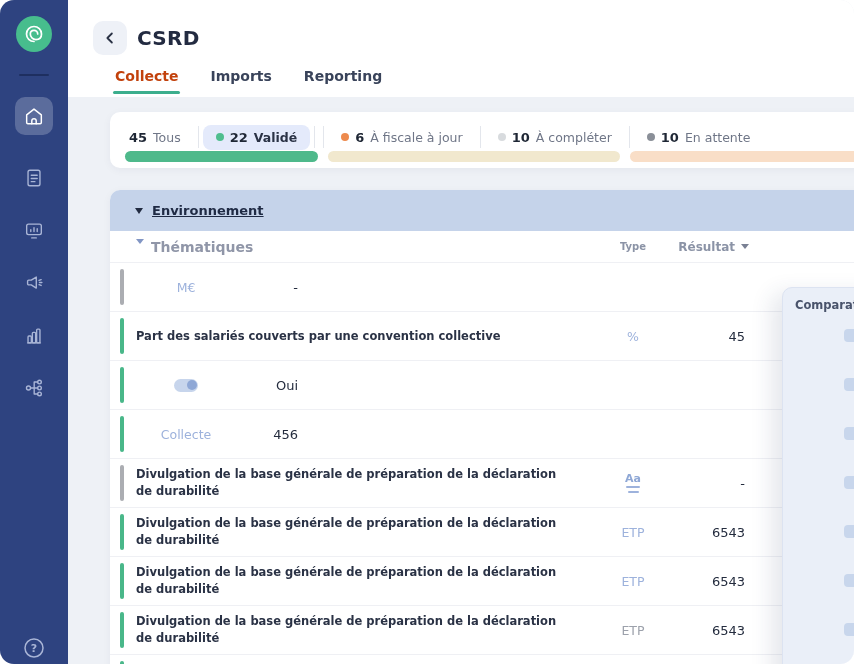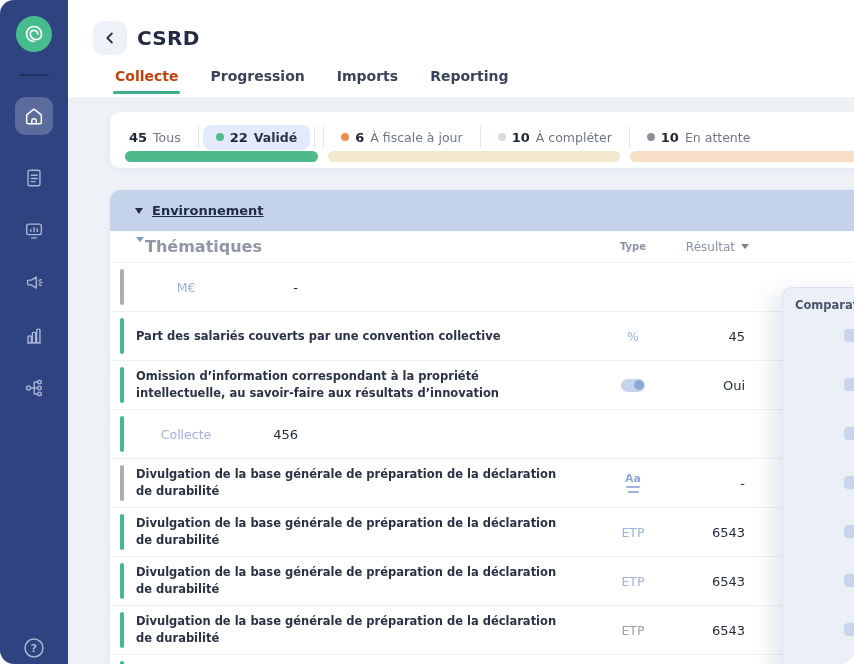--- a/index.html
+++ b/index.html
@@ -54,29 +54,29 @@
   .tri.small{border-left-width:4px;border-right-width:4px;border-top-width:5px;}
   .tri.blue{border-top-color:#8296C4;}
   .tri.gray{border-top-color:#7A8194;}
 
   .row,.col-header{display:flex;align-items:center;padding-left:10px;}
   .col-header{height:31px;border-bottom:1px solid #EFF0F4;}
   .row{min-height:48px;border-bottom:1px solid #EFF0F4;}
   .pill{width:4px;height:36px;border-radius:3px;margin-right:12px;flex:none;}
   .pill.hidden{background:transparent;}
   .label{flex:1;font-size:11.5px;font-weight:700;color:#2A3245;line-height:1.45;padding-right:14px;}
-  .col-label{flex:1;display:flex;align-items:flex-start;gap:1px;font-size:16px;font-weight:700;color:#9096A8;}
+  .col-label{flex:1;display:flex;align-items:flex-start;gap:7px;font-size:14px;font-weight:700;color:#9096A8;}
   .type{width:100px;flex:none;display:flex;justify-content:center;align-items:center;
         font-size:12.5px;font-weight:500;color:#9DB2DC;}
   .type.muted{color:#9CA1AB;}
   .col-type{width:100px;flex:none;text-align:center;font-size:10px;font-weight:700;color:#8B93A6;}
   .result{width:80px;flex:none;box-sizing:border-box;text-align:right;padding-right:18px;
           font-size:13px;font-weight:500;color:#242C3E;}
   .col-result{width:80px;flex:none;box-sizing:border-box;display:flex;align-items:center;justify-content:flex-end;
-              gap:6px;padding-right:14px;font-size:12px;font-weight:400;color:#8B93A6;cursor:pointer;}
+              gap:6px;padding-right:14px;font-size:12px;font-weight:700;color:#8B93A6;cursor:pointer;}
   .spacer{width:157px;flex:none;}
 
   .toggle{width:24px;height:13px;border-radius:7px;background:#C7D5EC;position:relative;display:inline-block;}
   .toggle .knob{position:absolute;right:1.5px;top:1.5px;width:10px;height:10px;border-radius:50%;background:#8FA8D6;}
   .aa-icon{display:inline-flex;flex-direction:column;align-items:center;color:#8FA8D6;
            font-size:11px;font-weight:700;line-height:1;gap:2px;}
   .aa-icon i{display:block;width:14px;height:2px;background:#9DB2DC;border-radius:1px;}
   .aa-icon i + i{width:11px;margin-top:1px;}
 
   
@@ -153,21 +153,20 @@
 
   <div class="header">
     <div class="back-btn">
       <svg width="18" height="18" viewBox="0 0 24 24" fill="none" stroke="#2A3245" stroke-width="2.4" stroke-linecap="round" stroke-linejoin="round">
         <path d="M14.5 6 8.5 12l6 6"></path>
       </svg>
     </div>
     <div class="page-title">CSRD</div>
     <div class="tabs">
       <div class="tab active">Collecte</div>
-      <div class="tab">Progression</div>
       <div class="tab">Imports</div>
       <div class="tab">Reporting</div>
     </div>
   </div>
 
   <div class="status-card">
     <div class="filter-bar">
         <div class="f-item">
           <b>45</b>
           <span class="f-label">Tous</span>
@@ -234,21 +233,20 @@
   <div class="row">
     <span class="pill" style="background: rgb(73, 183, 137);"></span>
     <span class="label">Part des salariés couverts par une convention collective</span>
     <span class="type">%</span>
     <span class="result">45</span>
     <span class="spacer"></span>
   </div>
 
   <div class="row">
     <span class="pill" style="background: rgb(73, 183, 137);"></span>
-    <span class="label">Omission d’information correspondant à la propriété intellectuelle, au savoir-faire aux résultats d’innovation</span>
     <span class="type">
             <span class="toggle">
               <span class="knob"></span>
             </span>
           </span>
     <span class="result">Oui</span>
     <span class="spacer"></span>
   </div>
 
   <div class="row">

